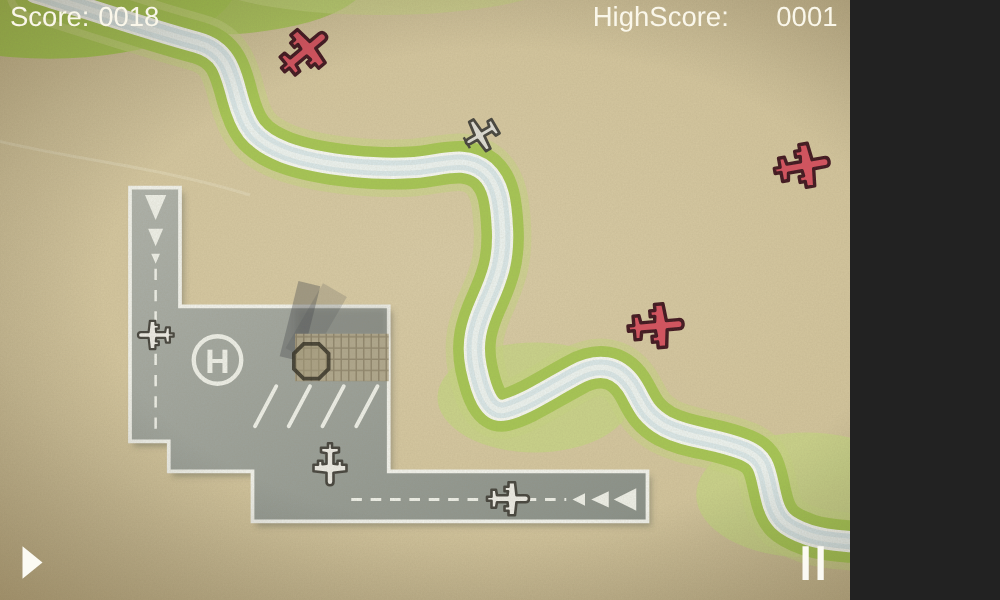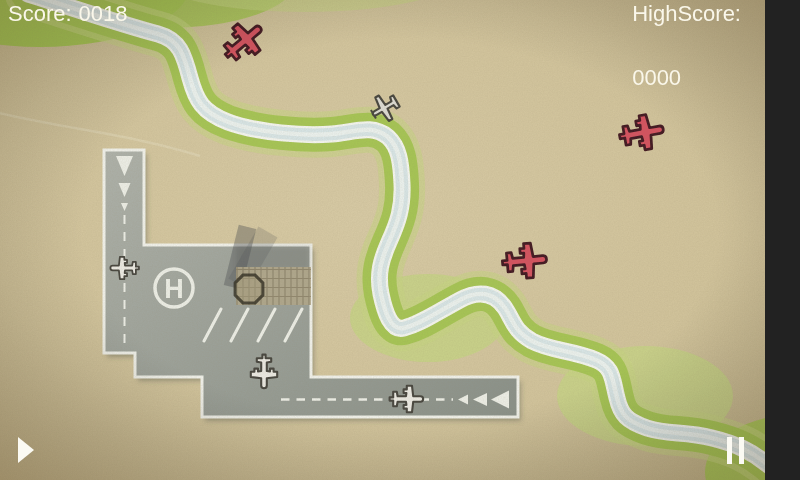--- a/index.html
+++ b/index.html
@@ -1,21 +1,21 @@
 <!DOCTYPE html>
 <html style="--sand: #d2c49c; --sand_edge: #bfb088; --grass: #a6c654; --grass_soft: #c6d584; --water: #d9e7e9; --water_edge: #f6f8f3; --water_light: #eef4f2; --runway: #9aa09a; --runway_border: #f2f3ed; --marking: #eef0e9; --hud_text: #faf7ea; --red_plane: #d5515f; --red_outline: #401620; --white_plane: #dddcd5; --white_outline: #45443e; --ground_plane: #ecebe5; --roof: #b2a88b;"><head>
 <meta charset="utf-8">
 <style>
   html,body{margin:0;padding:0;background:#222;}
-  #stage{position:relative;width:765px;height:480px;overflow:hidden;
+  #stage{position:relative;width:680px;height:480px;overflow:hidden;
          font-family:"Liberation Sans",sans-serif;background:var(--sand,#d2c49c);}
   #scene{position:absolute;left:0;top:0;}
   .hud{position:absolute;top:1px;color:var(--hud_text,#faf7ea);font-size:22px;line-height:26px;}
   #hud-left{left:8px;display:flex;gap:7px;}
-  #hud-right{right:24px;display:flex;gap:38px;flex-direction:column;}
+  #hud-right{right:10px;display:flex;gap:38px;}
   .dash{stroke:var(--marking,#eef0e9);stroke-width:2;stroke-dasharray:9 8;fill:none;}
   .dash2{stroke:var(--marking,#eef0e9);stroke-width:2.4;stroke-dasharray:8.5 7;fill:none;}
   .mark{fill:var(--marking,#eef0e9);}
   .heli-ring{fill:none;stroke:var(--marking,#eef0e9);stroke-width:3.5;}
   .heli-h{font:700 27px "Liberation Sans",sans-serif;fill:var(--marking,#eef0e9);text-anchor:middle;}
   .slashes{stroke:var(--marking,#eef0e9);stroke-width:3;fill:none;stroke-linecap:round;}
   .btn{position:absolute;background:none;border:none;padding:0;cursor:pointer;}
   #play-btn{left:18px;bottom:17px;}
   #play-btn .tri{width:0;height:0;border-left:16px solid #fbfaf3;
                  border-top:13px solid transparent;border-bottom:13px solid transparent;}
@@ -147,21 +147,21 @@
     <rect width="800" height="480" filter="url(#grain)" opacity="0.28"></rect>
     <rect width="800" height="480" fill="url(#vig)"></rect>
   </svg>
 
   <div class="hud" id="hud-left">
     <span>Score:</span>
     <span>0018</span>
   </div>
   <div class="hud" id="hud-right">
     <span>HighScore:</span>
-    <span>0000</span>
+    <span>0001</span>
   </div>
 
   <button class="btn" id="play-btn">
     <div class="tri"></div>
   </button>
   <button class="btn" id="pause-btn">
     <span class="bar"></span>
     <span class="bar"></span>
   </button>
 

